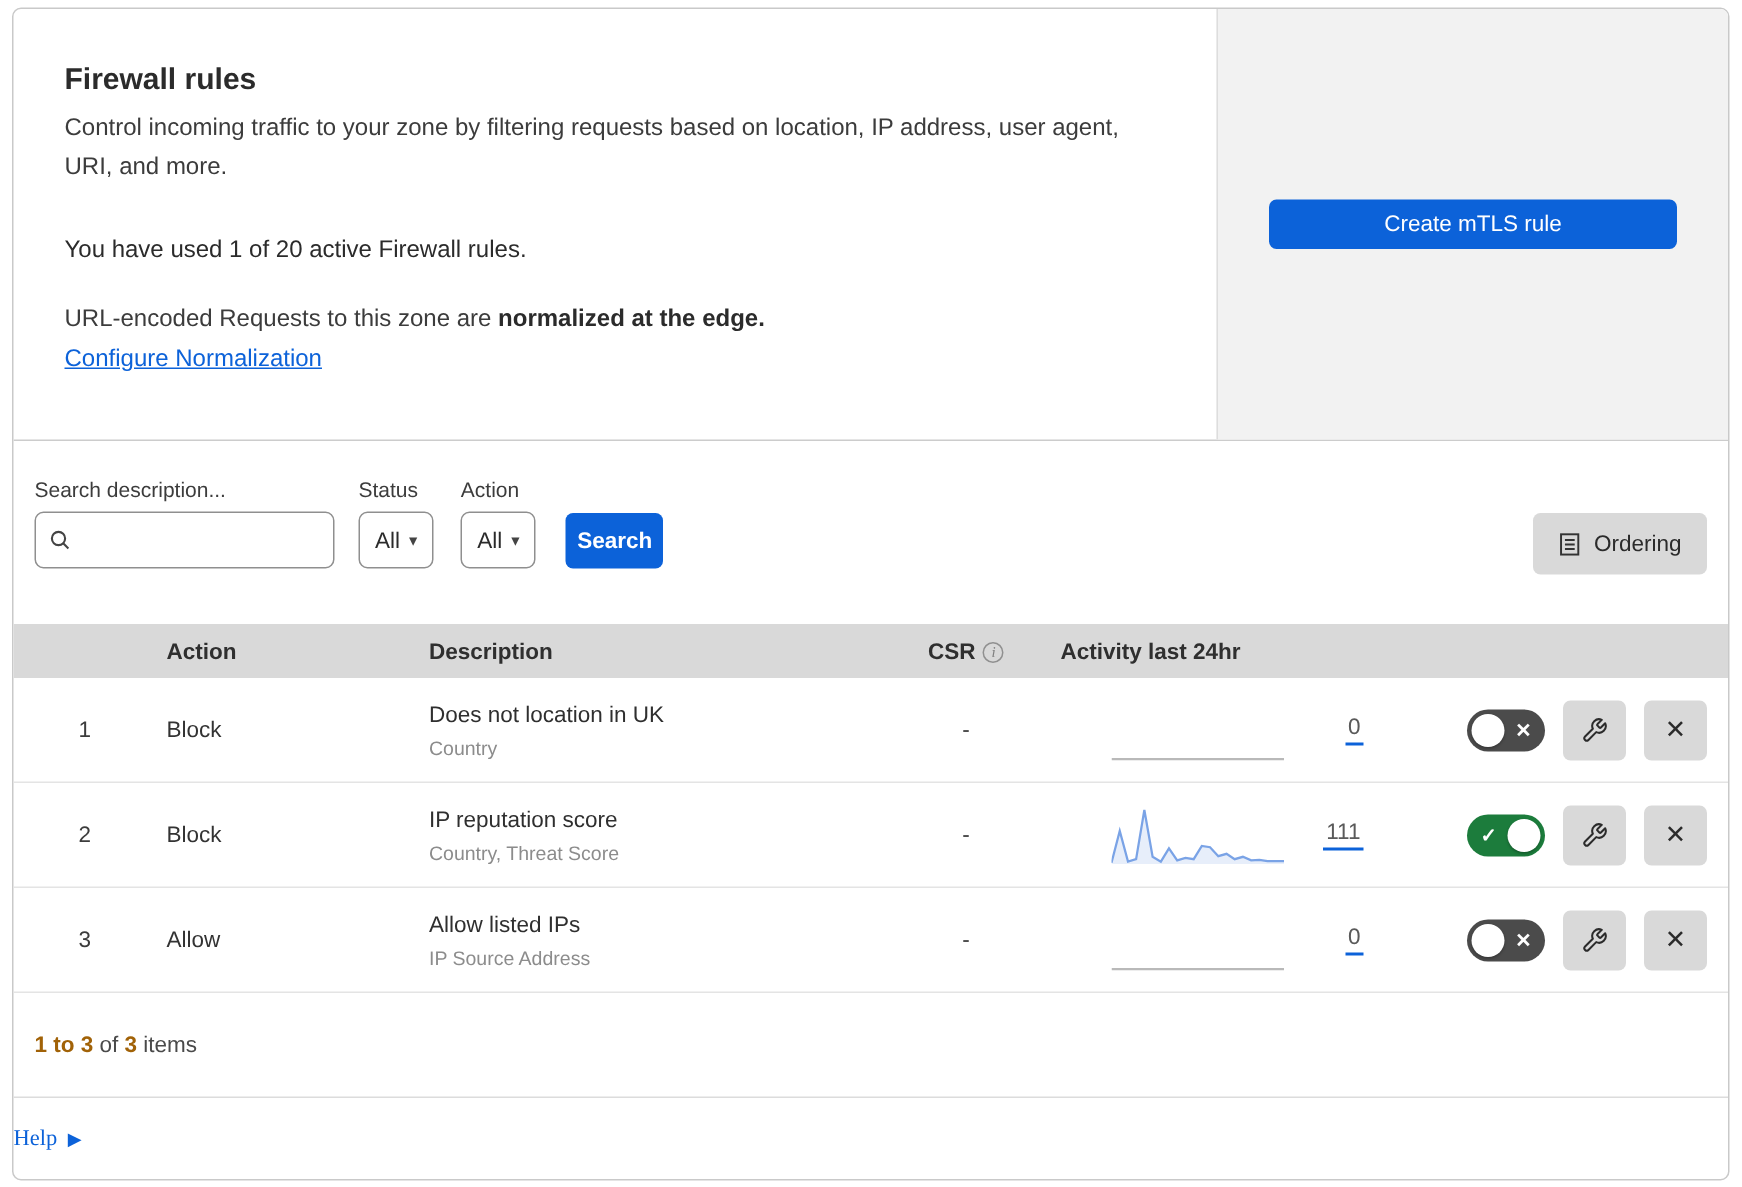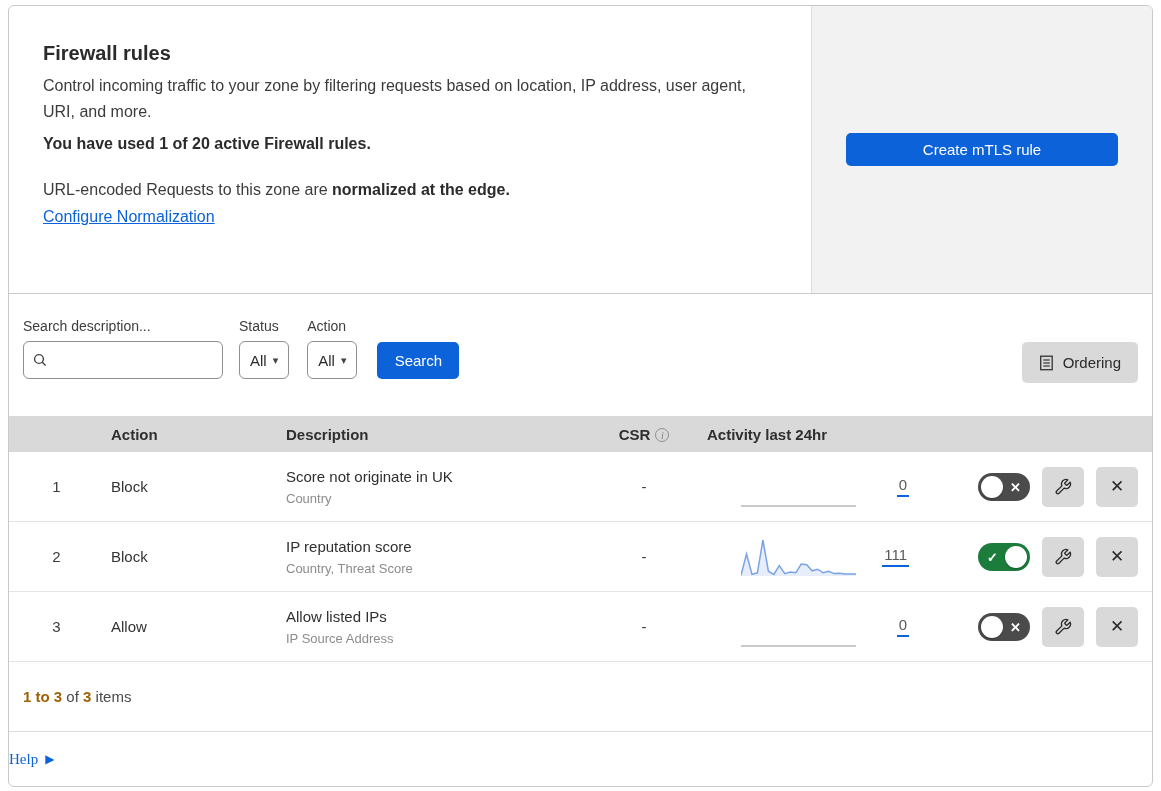--- a/index.html
+++ b/index.html
@@ -7,21 +7,21 @@
   .card {
     position:absolute; left:8px; top:5px; width:1145px; height:782px;
     border:1px solid #c9c9c9; border-radius:6px; background:#fff; overflow:hidden;
     display:flex; flex-direction:column;
   }
   
   .header-section { display:flex; height:288px; border-bottom:1px solid #ccc; flex:0 0 auto; }
   .header-left { flex:1; padding:36px 60px 0 34px; }
   .page-title { font-size:20px; font-weight:700; margin-bottom:8px; color:#2b2b2b; }
   .desc { font-size:16px; line-height:26px; max-width:705px; color:#3c3c3c; }
-  .usage { font-size:16px; font-weight:700; margin-top:10px; color:#2b2b2b; }
+  .usage { font-size:16px; font-weight:400; margin-top:33px; color:#2b2b2b; }
   .norm { font-size:16px; margin-top:28px; color:#3c3c3c; }
   .norm b { color:#2b2b2b; }
   .norm-link { display:inline-block; margin-top:9px; font-size:16px; color:var(--primary); text-decoration:underline; cursor:pointer; }
   .header-right {
     width:341px; flex:0 0 auto; background:var(--panel-bg); border-left:1px solid #ddd;
     display:flex; flex-direction:column; justify-content:center; align-items:stretch; gap:13px; padding:0 34px;
   }
   .btn-primary {
     background:var(--primary); color:#fff; border:none; border-radius:5px;
     height:33px; font-size:15px; font-family:inherit; cursor:pointer; width:100%;
@@ -35,21 +35,21 @@
     width:200px; height:38px; border:1px solid #8f8f8f; border-radius:6px; background:#fff;
     display:flex; align-items:center; padding:0 8px; gap:6px;
   }
   .search-box input { border:none; outline:none; flex:1; font-size:14px; font-family:inherit; min-width:0; background:transparent; }
   .dropdown {
     height:38px; border:1px solid #8f8f8f; border-radius:6px; background:#fff;
     display:flex; align-items:center; gap:6px; padding:0 10px; font-size:15px; cursor:pointer; color:#2b2b2b;
   }
   .caret { font-size:11px; color:#444; }
   .gap16 { width:16px; } .gap18 { width:18px; } .gap20 { width:20px; }
-  .btn-search { width:82px; height:37px; border:none; border-radius:5px; background:var(--primary); color:#fff; font-size:15px; font-family:inherit; cursor:pointer; }
+  .btn-search { width:65px; height:37px; border:none; border-radius:5px; background:var(--primary); color:#fff; font-size:15px; font-family:inherit; cursor:pointer;font-weight:bold; }
   .btn-ordering {
     position:absolute; right:14px; top:48px; height:41px; padding:0 17px;
     background:var(--control-bg); border:none; border-radius:5px; font-size:15px; color:#2b2b2b;
     display:flex; align-items:center; gap:9px; cursor:pointer; font-family:inherit;
   }
   
   .grid-cols { display:grid; grid-template-columns:95px 175px 320px 90px 220px 1fr; align-items:center; }
   .thead { height:36px; background:var(--table-header-bg); font-size:15px; font-weight:700; color:#2f2f2f; flex:0 0 auto; }
   .h-action, .c-action { padding-left:7px; }
   .h-desc, .c-desc { padding-left:7px; }
@@ -163,21 +163,21 @@
     <div class="h-desc">Description</div>
     <div class="h-csr"><span>CSR</span><span class="info-badge">i</span></div>
     <div class="h-activity">Activity last 24hr</div>
     <div></div>
   </div>
 
   <div class="trow grid-cols">
     <div class="c-num">1</div>
     <div class="c-action">Block</div>
     <div class="c-desc">
-      <div class="desc-main">Score not originate in UK</div>
+      <div class="desc-main">Does not location in UK</div>
       <div class="desc-sub">Country</div>
     </div>
     <div class="c-csr">-</div>
     <div class="c-activity">
       <div class="spark">
           <svg width="115" height="44">
             <line x1="0" y1="41" x2="115" y2="41" stroke="#b9b9b9" stroke-width="1.5"></line>
           </svg>
         </div>
       <div class="count-wrap"><a class="count-link">0</a></div>

